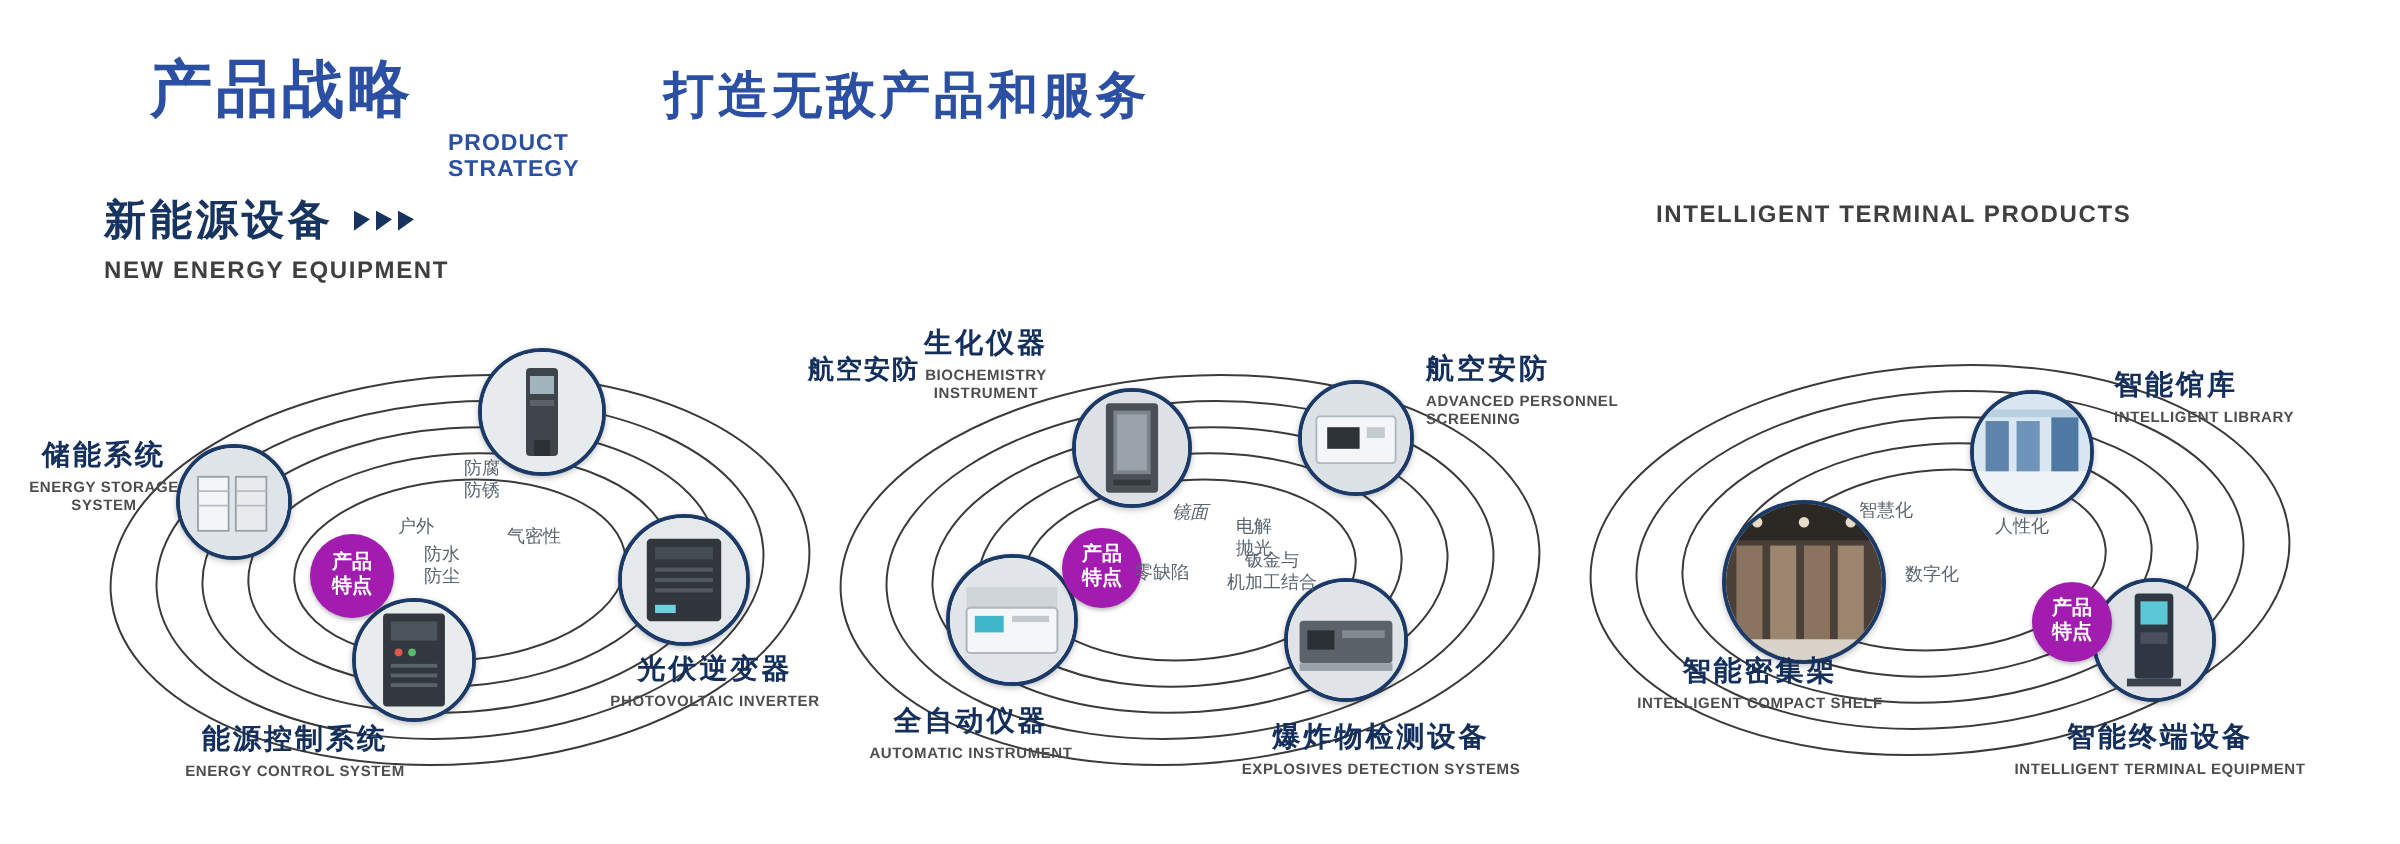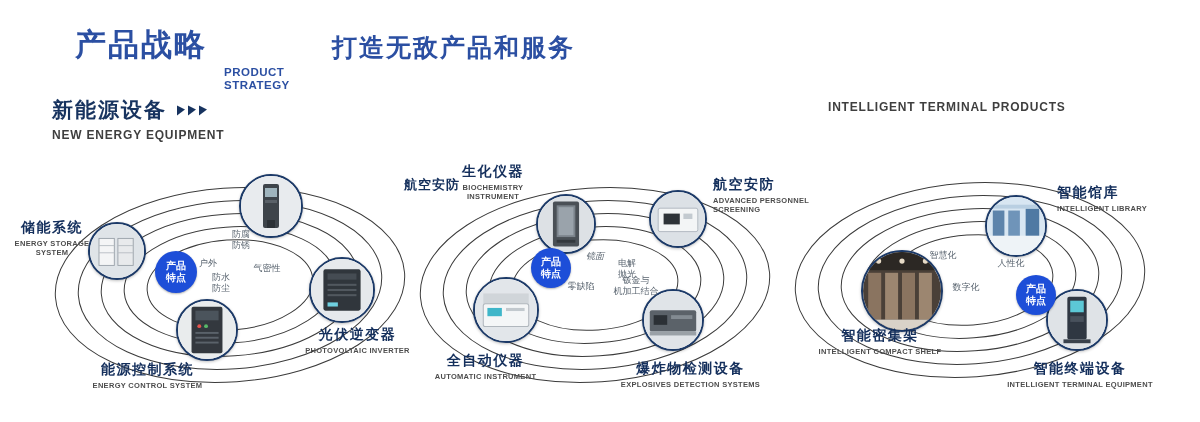--- a/index.html
+++ b/index.html
@@ -21,22 +21,22 @@
 
   
   .orbits{position:absolute;}
   .orbits ellipse{fill:none;stroke:#3b3b3b;stroke-width:1;}
 
   
   .pcirc{position:absolute;border-radius:50%;border:2px solid #1c3a68;background:#fff;overflow:hidden;box-sizing:border-box;box-shadow:0 1px 3px rgba(0,0,0,.25);}
   .pcirc svg{width:100%;height:100%;display:block;}
 
   
-  .badge{position:absolute;border-radius:50%;background:#1d4ed8;color:#fff;display:flex;align-items:center;justify-content:center;
-         text-align:center;font-size:10px;font-weight:700;line-height:1.2;white-space:pre-line;box-shadow:0 1px 2px rgba(0,0,0,.3);}
+  .badge{position:absolute;border-radius:50%;background:#a21caf;color:#fff;display:flex;align-items:center;justify-content:center;
+         text-align:center;font-size:10px;font-weight:700;line-height:1.2;white-space:pre-line;box-shadow:0 1px 2px rgba(0,0,0,.3);margin-top:16px;}
 
   
   .feature{position:absolute;font-size:9px;font-weight:400;color:#5a6570;text-align:center;white-space:pre-line;line-height:1.25;}
 
   
   .lbl{position:absolute;text-align:center;}
   .lbl.ta-l{text-align:left;}
   .lbl .cn{font-size:14px;font-weight:900;color:#142f5c;letter-spacing:1.5px;}
   .lbl .en{font-size:7.5px;font-weight:700;color:#4d4d4d;letter-spacing:.3px;margin-top:2px;line-height:1.25;}
   .lbl.big .cn{font-size:15px;}

